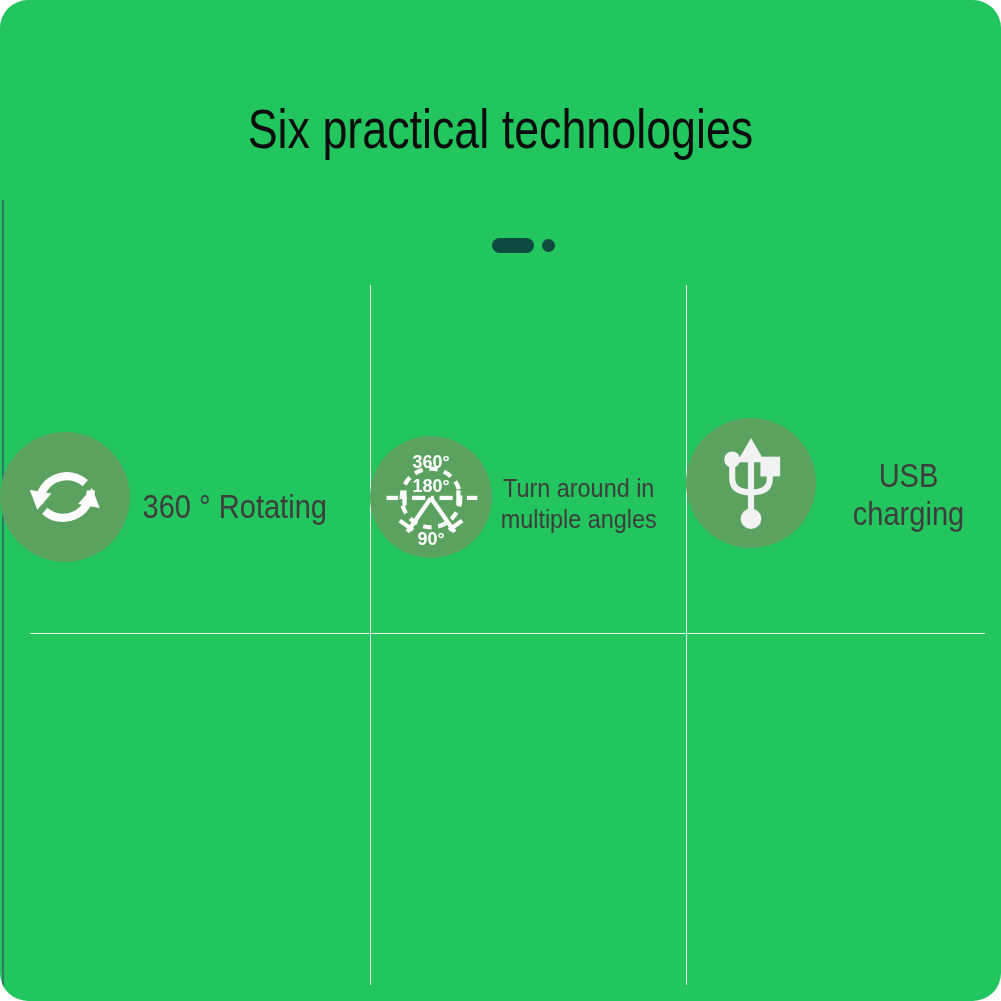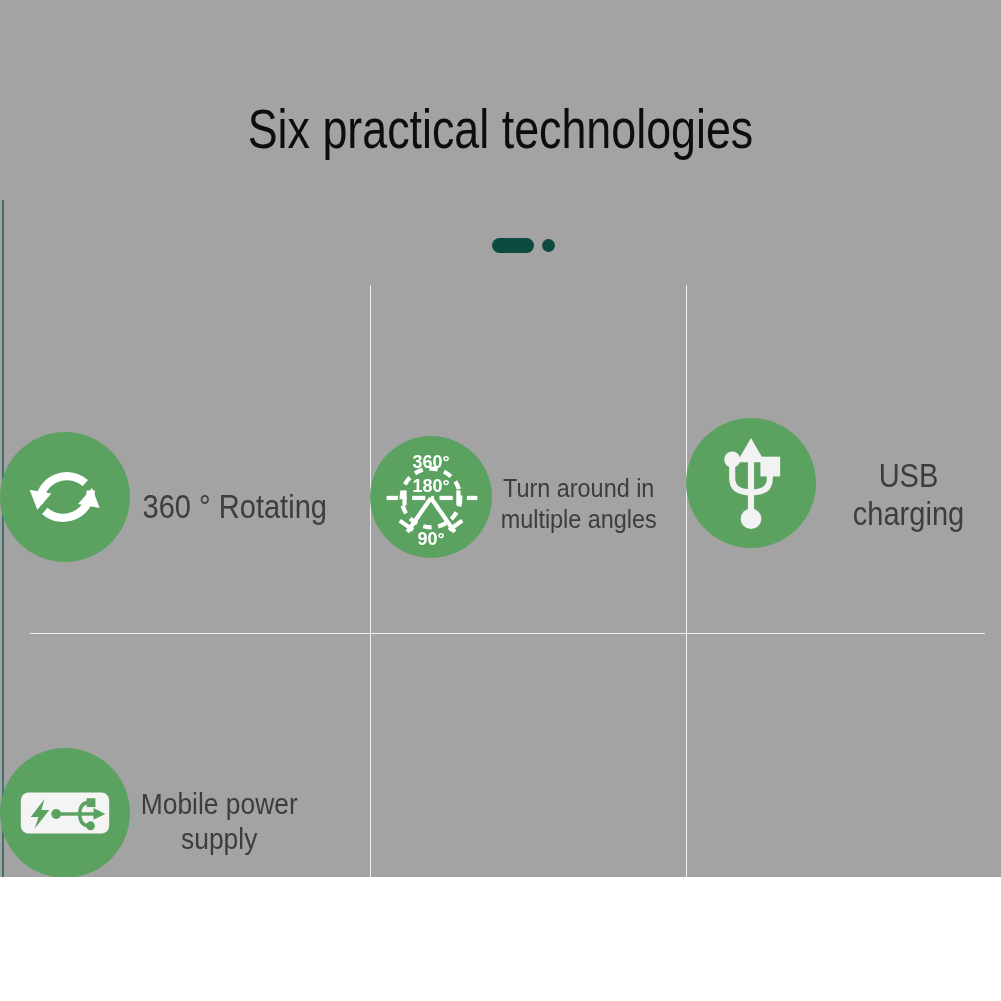--- a/index.html
+++ b/index.html
@@ -6,23 +6,24 @@
     margin: 0;
     padding: 0;
     background: #ffffff;
   }
   body {
     font-family: "Liberation Sans", "DejaVu Sans", sans-serif;
   }
   #page {
     position: relative;
     width: 1001px;
-    height: 877px;
-    background: #a3a3a3;
+    height: 1001px;
+    background: #22c55e;
     overflow: hidden;
+    border-radius: 28px;
   }
 
   
   #left-rule {
     position: absolute;
     left: 2px;
     top: 200px;
     width: 2px;
     height: 801px;
     background: #2f6b66;
@@ -219,39 +220,16 @@
           </g>
           <path d="M42 2 L57 28 L27 28 Z" fill="#f2f2f2"></path>
           <circle cx="42" cy="88" r="11" fill="#f2f2f2"></circle>
           <circle cx="22" cy="25" r="8.5" fill="#f2f2f2"></circle>
           <rect x="52" y="22" width="21" height="21" fill="#f2f2f2"></rect>
         </svg>
       </div>
       <div class="caption big">USB charging</div>
     </div>
 
-    <div class="cell r2" id="cell-powerbank">
-      <div class="badge">
-        <svg width="108" height="108" viewBox="0 0 110 110" aria-hidden="true">
-          <rect x="10" y="34" width="90" height="42" rx="8" ry="8" fill="#f4f4f4"></rect>
-
-          <path d="M34 41 L20 59 L28 59 L24 71 L39 52 L31 52 Z" fill="#5ba261"></path>
-
-          <circle cx="46" cy="56" r="5" fill="#5ba261"></circle>
-          <line x1="46" y1="56" x2="60" y2="56" stroke="#5ba261" stroke-width="3.5"></line>
-
-          <g fill="none" stroke="#5ba261" stroke-width="3.5">
-            <line x1="60" y1="56" x2="88" y2="56"></line>
-            <path d="M70 56 Q70 44 80 44"></path>
-            <path d="M70 56 Q70 68 80 68"></path>
-          </g>
-          <path d="M84 50 L96 56 L84 62 Z" fill="#5ba261"></path>
-          <rect x="77" y="40" width="9" height="9" fill="#5ba261"></rect>
-          <circle cx="81" cy="68" r="4.5" fill="#5ba261"></circle>
-        </svg>
-      </div>
-      <div class="caption mid">Mobile power
-supply</div>
-    </div>
 
 
   </div>
 </div>
 
 </body></html>

